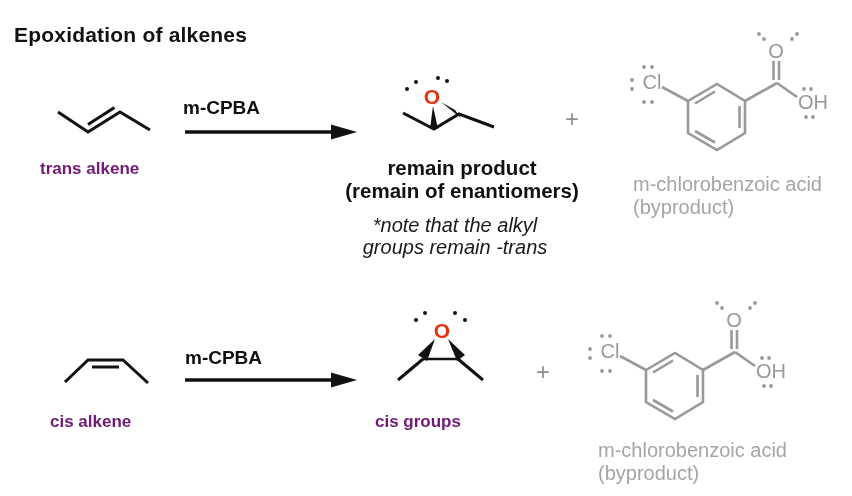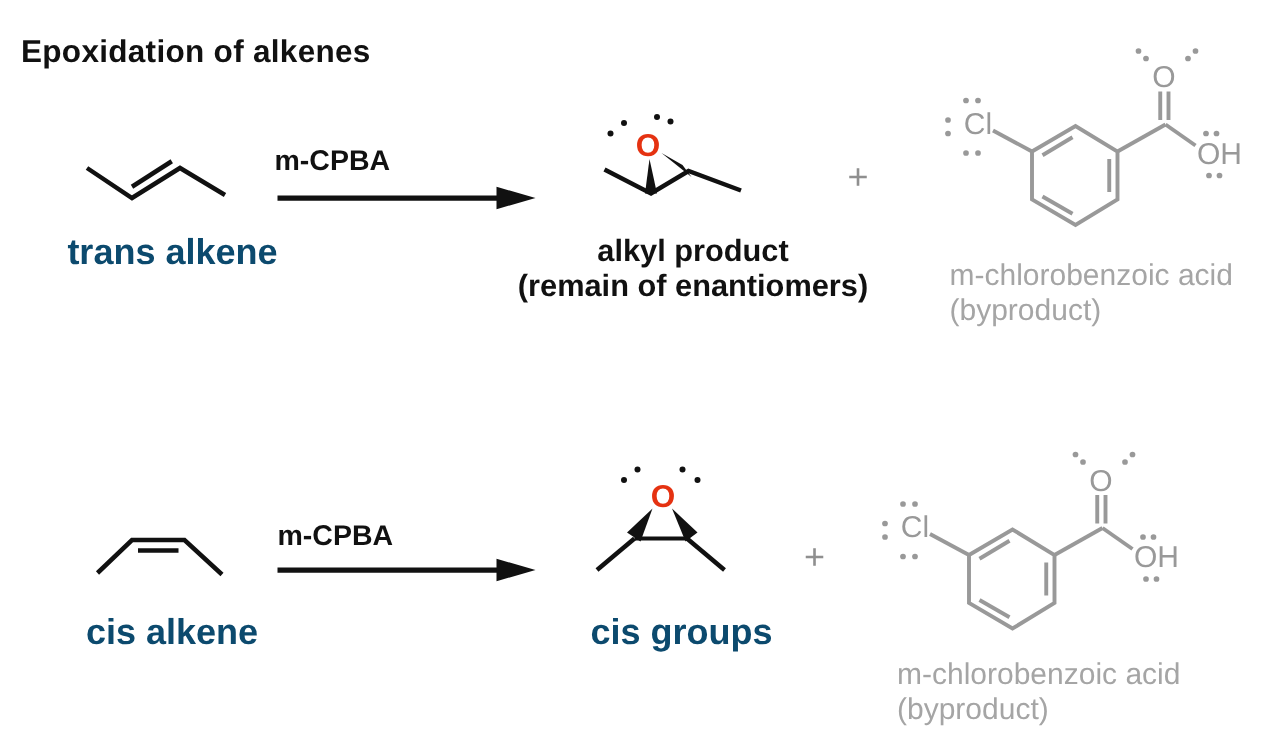--- a/index.html
+++ b/index.html
@@ -2,21 +2,21 @@
 <html><head>
 <meta charset="utf-8">
 <style>
   html,body { margin:0; padding:0; background:#fff; }
   .canvas {
     position:relative; width:852px; height:496px; background:#ffffff;
     font-family:"Liberation Sans", sans-serif; overflow:hidden;
   }
   .abs { position:absolute; }
   .title { font-weight:700; font-size:21px; color:#111; letter-spacing:0.2px; }
-  .struct-label { font-weight:700; font-size:24px; color:#0c4a6e; text-align:right; line-height:22px; }
+  .struct-label { font-weight:700; font-size:17px; color:#701a75; text-align:left; line-height:22px; }
   .product-label { font-weight:700; font-size:20.5px; color:#111; text-align:center; line-height:22.5px; }
   .reagent { font-weight:700; font-size:19px; color:#111; }
   .note { font-style:italic; font-size:20px; color:#1a1a1a; text-align:center; line-height:22px; }
   .plus { color:#8f8f8f; font-size:24px; font-weight:400; text-align:center; }
   .gray-label { color:#a5a5a5; font-size:20px; line-height:23px; }
   svg { display:block; overflow:visible; }
   svg text { font-family:"Liberation Sans", sans-serif; }
   .o-label { font-weight:700; font-size:21px; fill:#e53211; }
   .gray-atom { font-size:20px; fill:#999999; }
   .blk { stroke:#111111; fill:none; }
@@ -45,22 +45,26 @@
     <circle cx="19" cy="21" r="2" fill="#111"></circle>
     <circle cx="28" cy="14" r="2" fill="#111"></circle>
     <circle cx="50" cy="10" r="2" fill="#111"></circle>
     <circle cx="59" cy="13" r="2" fill="#111"></circle>
     <text class="o-label" x="44" y="36" text-anchor="middle">O</text>
     <path class="blk" stroke-width="3" d="M15,45 L46,61 L71,46 L106,59"></path>
     <polygon fill="#111111" points="45,38 42,61 50,61"></polygon>
     <polygon fill="#111111" points="53,34 67,42 73,50"></polygon>
   </svg>
   <div class="abs product-label" style="left:322px; top:157px; width:280px;">
-    <div>alkyl product</div>
+    <div>remain product</div>
     <div>(remain of enantiomers)</div>
+  </div>
+  <div class="abs note" style="left:330px; top:214px; width:250px;">
+    <div>*note that the alkyl</div>
+    <div>groups remain -trans</div>
   </div>
 
   <div class="abs plus" style="left:558px; top:105px; width:28px;">+</div>
 
   <svg class="abs" style="left:595px; top:25px;" width="250" height="145" viewBox="0 0 250 145">
     <circle cx="37" cy="55" r="1.9" fill="#999"></circle>
     <circle cx="37" cy="64" r="1.9" fill="#999"></circle>
     <circle cx="49" cy="42" r="1.9" fill="#999"></circle>
     <circle cx="57" cy="42" r="1.9" fill="#999"></circle>
     <circle cx="49" cy="77" r="1.9" fill="#999"></circle>
@@ -88,21 +92,21 @@
   </svg>
   <div class="abs gray-label" style="left:633px; top:173px;">
     <div>m-chlorobenzoic acid</div>
     <div>(byproduct)</div>
   </div>
 
   <svg class="abs" style="left:55px; top:348px;" width="100" height="44" viewBox="0 0 100 44">
     <path class="blk" stroke-width="3" d="M10,34 L33,12 L68,12 L93,35"></path>
     <line class="blk" stroke-width="3" x1="37" y1="19" x2="64" y2="19"></line>
   </svg>
-  <div class="abs struct-label" style="left:32px; top:411px; width:140px;">cis alkene</div>
+  <div class="abs struct-label" style="left:50px; top:411px; width:140px;">cis alkene</div>
 
   <div class="abs reagent" style="left:185px; top:347px; width:150px;">m-CPBA</div>
   <svg class="abs" style="left:183px; top:369px;" width="178" height="22" viewBox="0 0 178 22">
     <line class="blk" stroke-width="3.5" x1="2" y1="11" x2="152" y2="11"></line>
     <polygon fill="#111111" points="148,3.5 174,11 148,18.5"></polygon>
   </svg>
 
   <svg class="abs" style="left:388px; top:310px;" width="110" height="75" viewBox="0 0 110 75">
     <circle cx="28" cy="10" r="2" fill="#111"></circle>
     <circle cx="37" cy="3" r="2" fill="#111"></circle>

